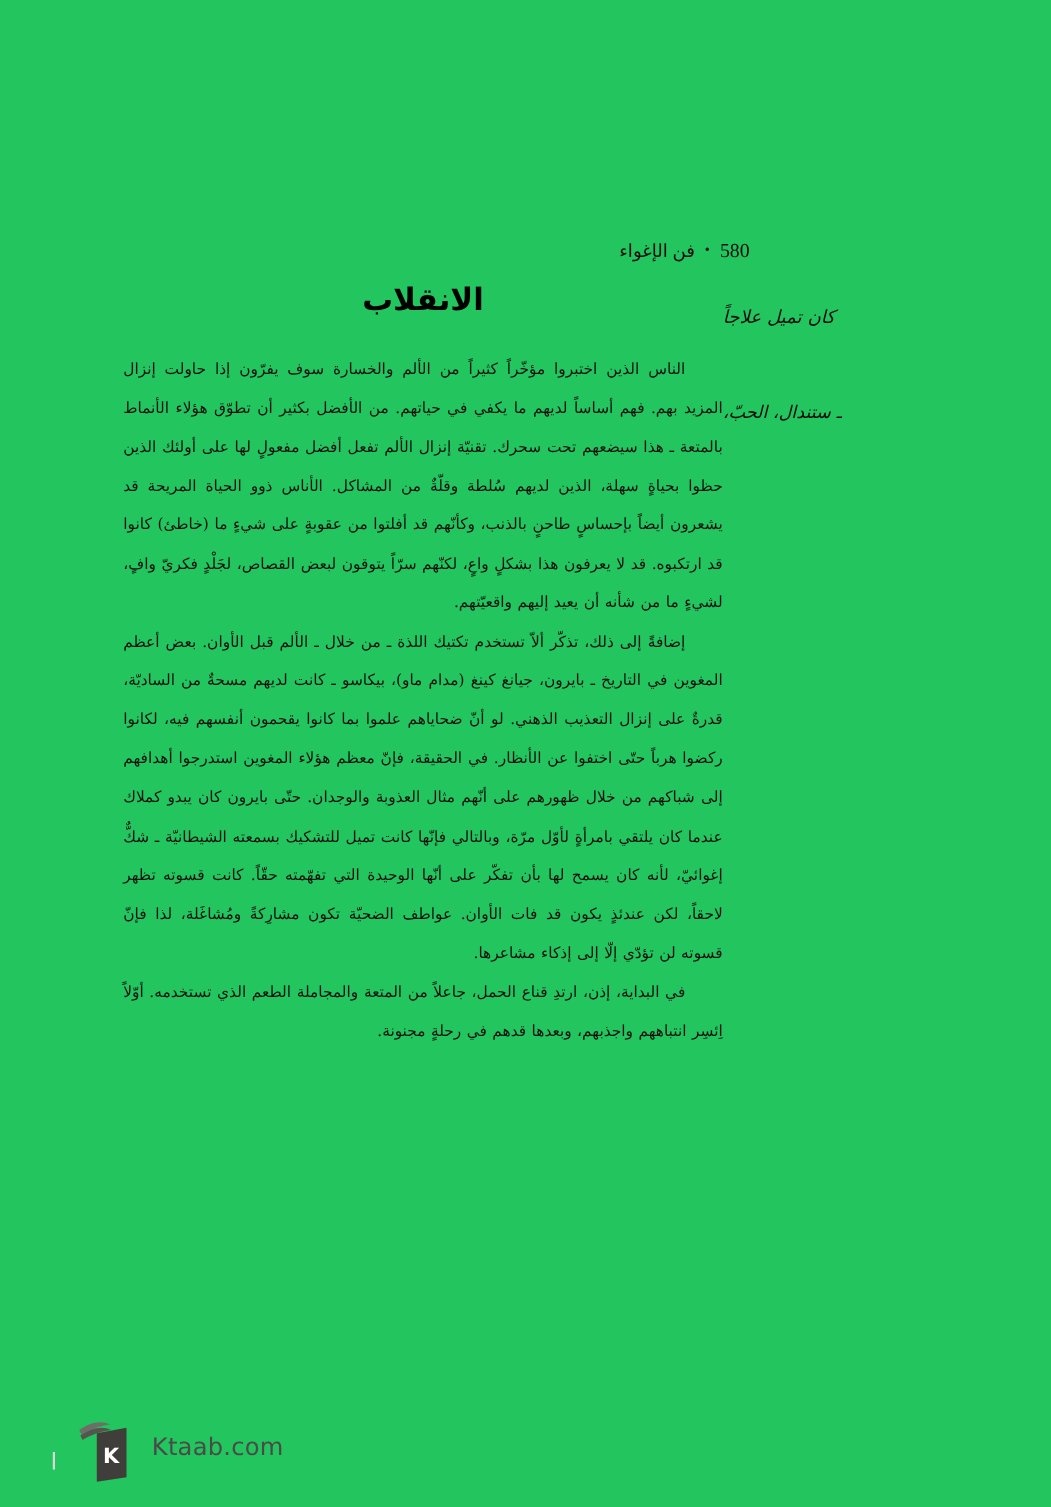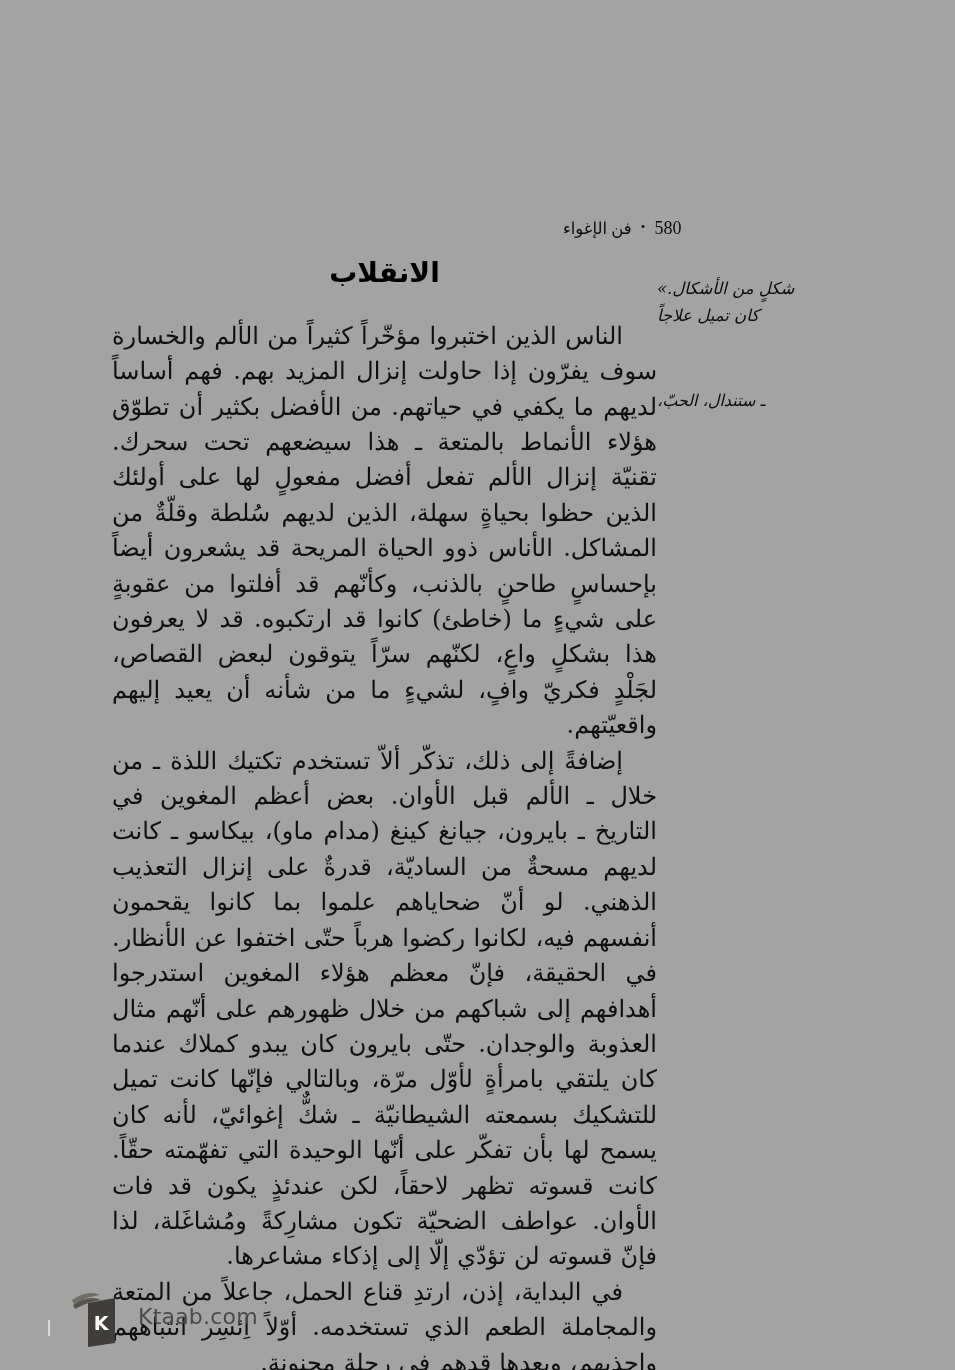--- a/index.html
+++ b/index.html
@@ -13,21 +13,21 @@
     height: 1370px;
     position: relative;
     overflow: hidden;
     font-family: "Liberation Serif", "DejaVu Serif", serif;
     color: #111111;
   }
 
   .page {
     position: absolute;
     inset: 0;
-    background: #a3a3a3;
+    background: #22c55e;
     text-decoration: underline;
   }
 
   
   .running-head {
     position: absolute;
     top: 218px;
     right: 122px;
     width: 270px;
     text-align: left;
@@ -98,21 +98,21 @@
     line-height: 1.1;
     text-align: center;
     color: #000000;
     margin: 0 0 30px 0;
     letter-spacing: -0.5px;
   }
 
   .body-par {
     margin: 0;
     font-family: "DejaVu Serif", "Liberation Serif", serif;
-    font-size: 24px;
+    font-size: 14px;
     line-height: 35.4px;
     color: #101010;
     text-align: justify;
     text-align-last: right;
     letter-spacing: 0.1px;
     word-spacing: 0.5px;
   }
   .body-par + .body-par {
   }
   .body-par .indent {
@@ -158,21 +158,20 @@
 
 <div class="page">
 
   <div class="running-head">
     <span class="folio">580</span><span class="bullet">•</span><span class="book-title">فن الإغواء</span>
   </div>
 
   <div class="margin-col">
 
     <div class="margin-quote">
-      <span class="ln">شكلٍ من الأشكال.»</span>
       <span class="ln">كان تميل علاجاً</span>
     </div>
 
     <div class="margin-source">
       <span class="ln">ـ ستندال، الحبّ،</span>
     </div>
 
   </div>
 
   <div class="main-col">

